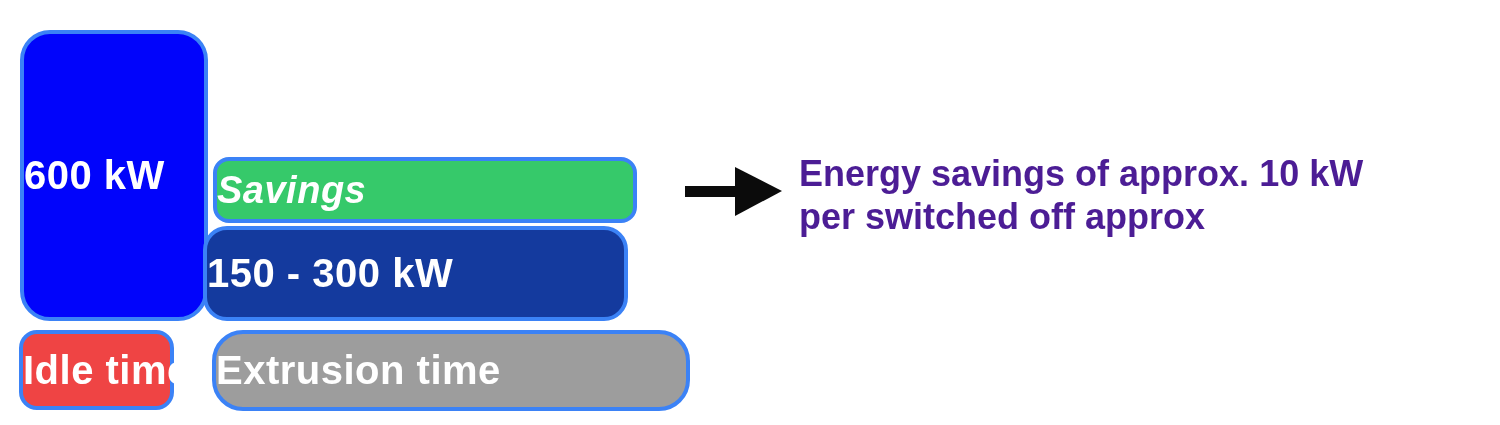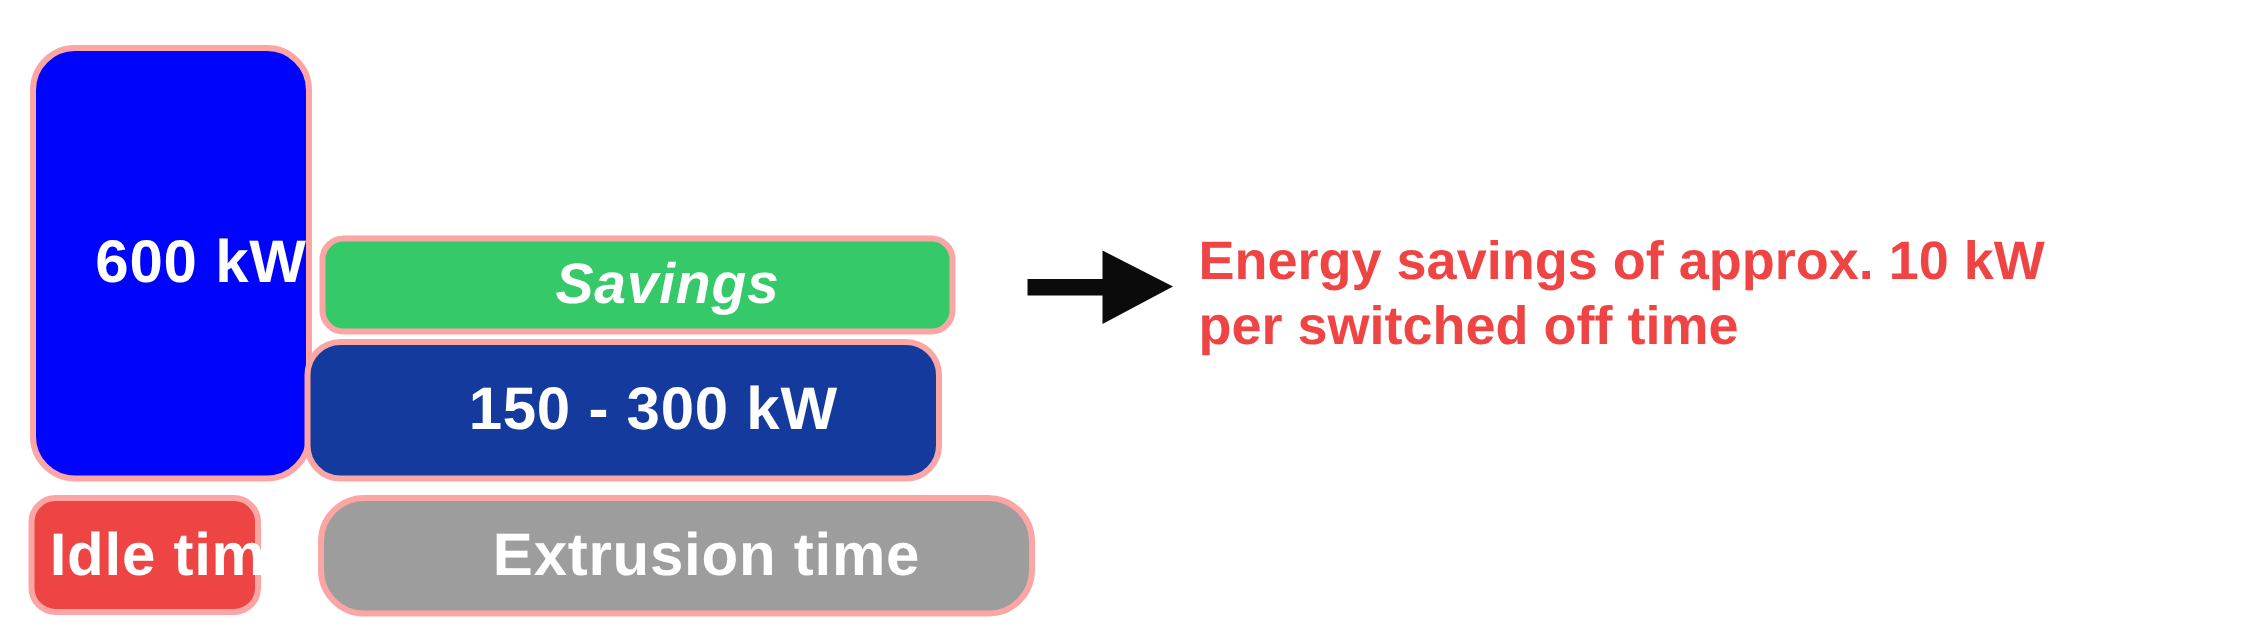--- a/index.html
+++ b/index.html
@@ -11,30 +11,29 @@
   .stage {
     position: relative;
     width: 1500px;
     height: 425px;
     background: #ffffff;
     overflow: hidden;
   }
   .box {
     position: absolute;
     box-sizing: border-box;
-    border: 4px solid #fca5a5;
+    border: 4px solid #3b82f6;
     display: flex;
     align-items: center;
-    justify-content: center;
+    justify-content: flex-start;
     color: #ffffff;
     font-weight: bold;
     font-size: 40px;
     letter-spacing: 0.5px;
     white-space: nowrap;
-    padding-left: 40px;
   }
   .box-idle-power {
     left: 20px; top: 30px;
     width: 188px; height: 291px;
     background: #0104fb;
     border-radius: 30px;
   }
   .box-savings {
     left: 213px; top: 157px;
     width: 424px; height: 66px;
@@ -62,21 +61,21 @@
     border-radius: 31px;
   }
   .arrow-wrap {
     position: absolute;
     left: 680px; top: 160px;
     width: 105px; height: 62px;
   }
   .annotation {
     position: absolute;
     left: 799px; top: 152px;
-    color: #ef4444;
+    color: #4c1d95;
     font-weight: bold;
     font-size: 36px;
     line-height: 43px;
     white-space: nowrap;
   }
 </style>
 </head>
 <body>
 
 <div class="stage">
@@ -103,16 +102,16 @@
 
   <div class="arrow-wrap">
     <svg width="105" height="62" viewBox="0 0 105 62" xmlns="http://www.w3.org/2000/svg">
       <rect x="5" y="26" width="56" height="11" fill="#0b0b0b"></rect>
       <polygon points="55,7 55,56 102,31" fill="#0b0b0b"></polygon>
     </svg>
   </div>
 
   <div class="annotation">
     <div>Energy savings of approx. 10 kW</div>
-    <div>per switched off time</div>
+    <div>per switched off approx</div>
   </div>
 
 </div>
 
 </body></html>

